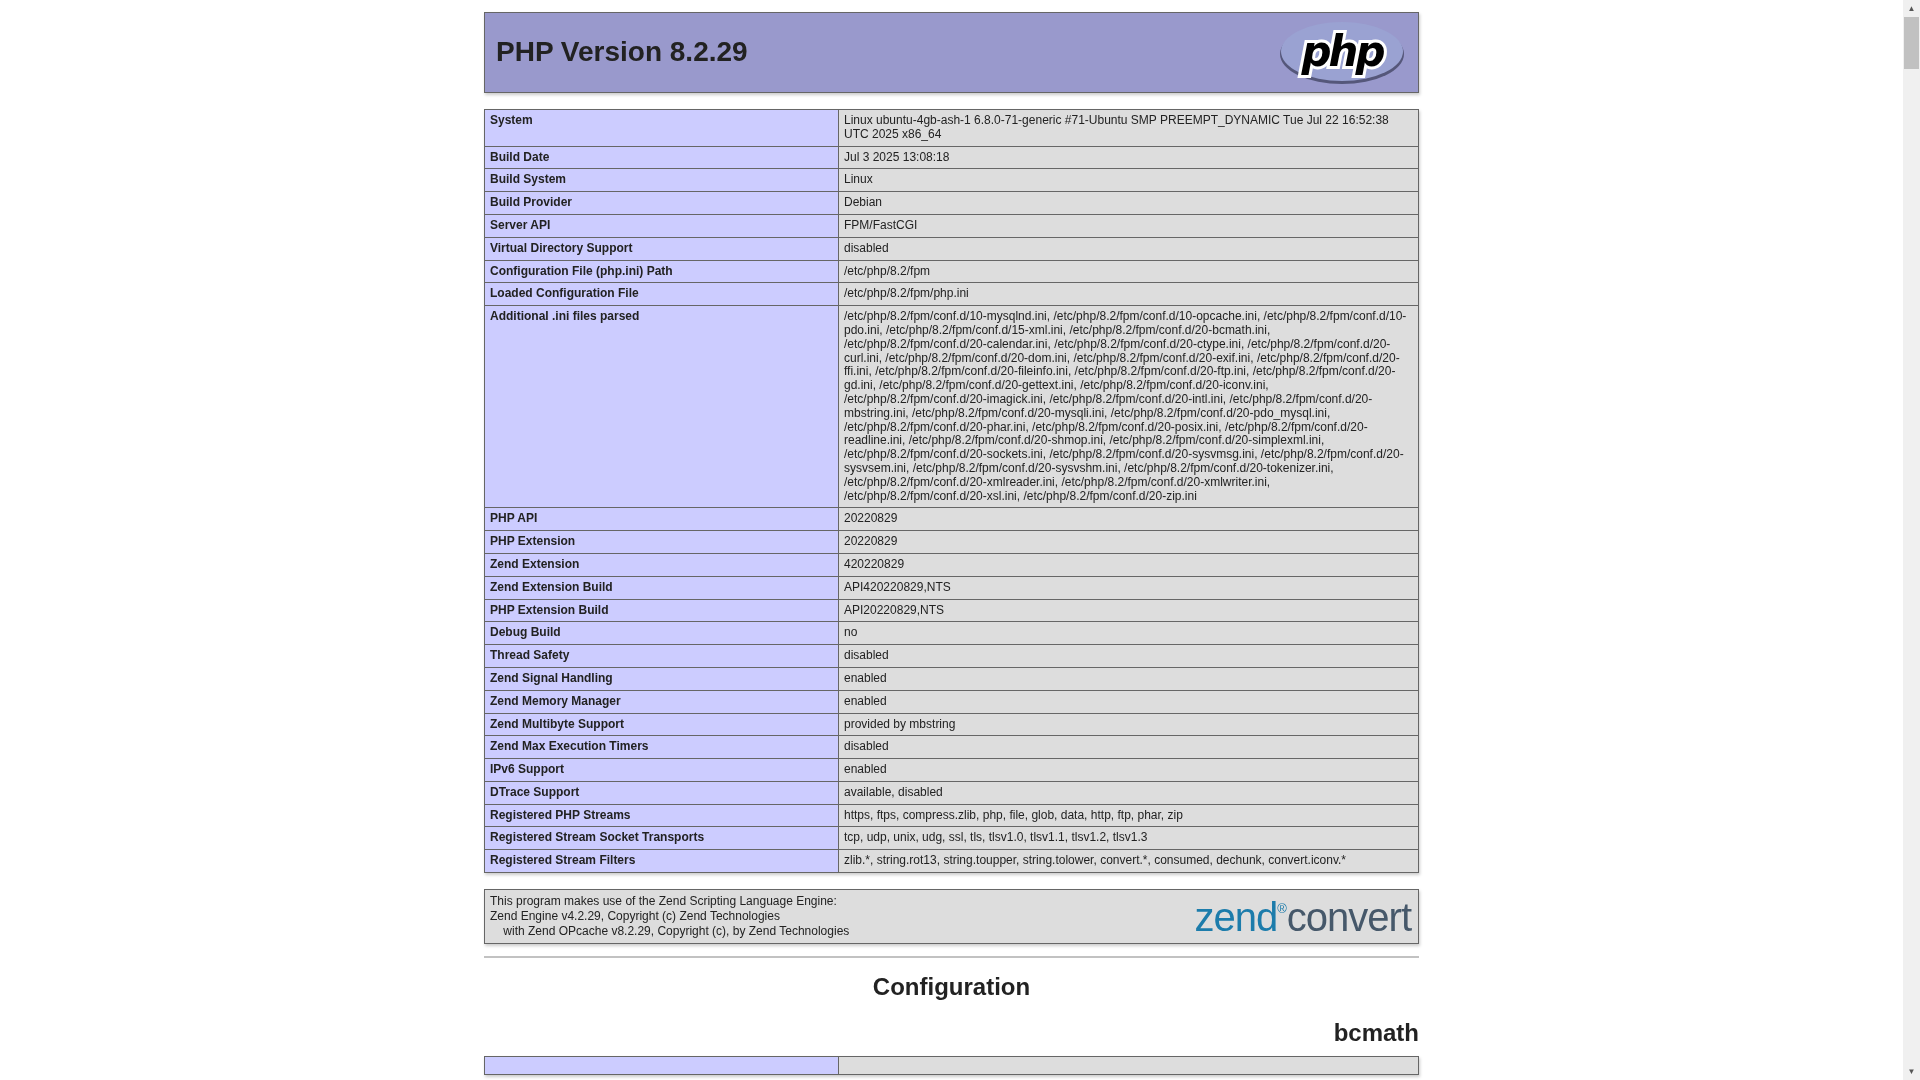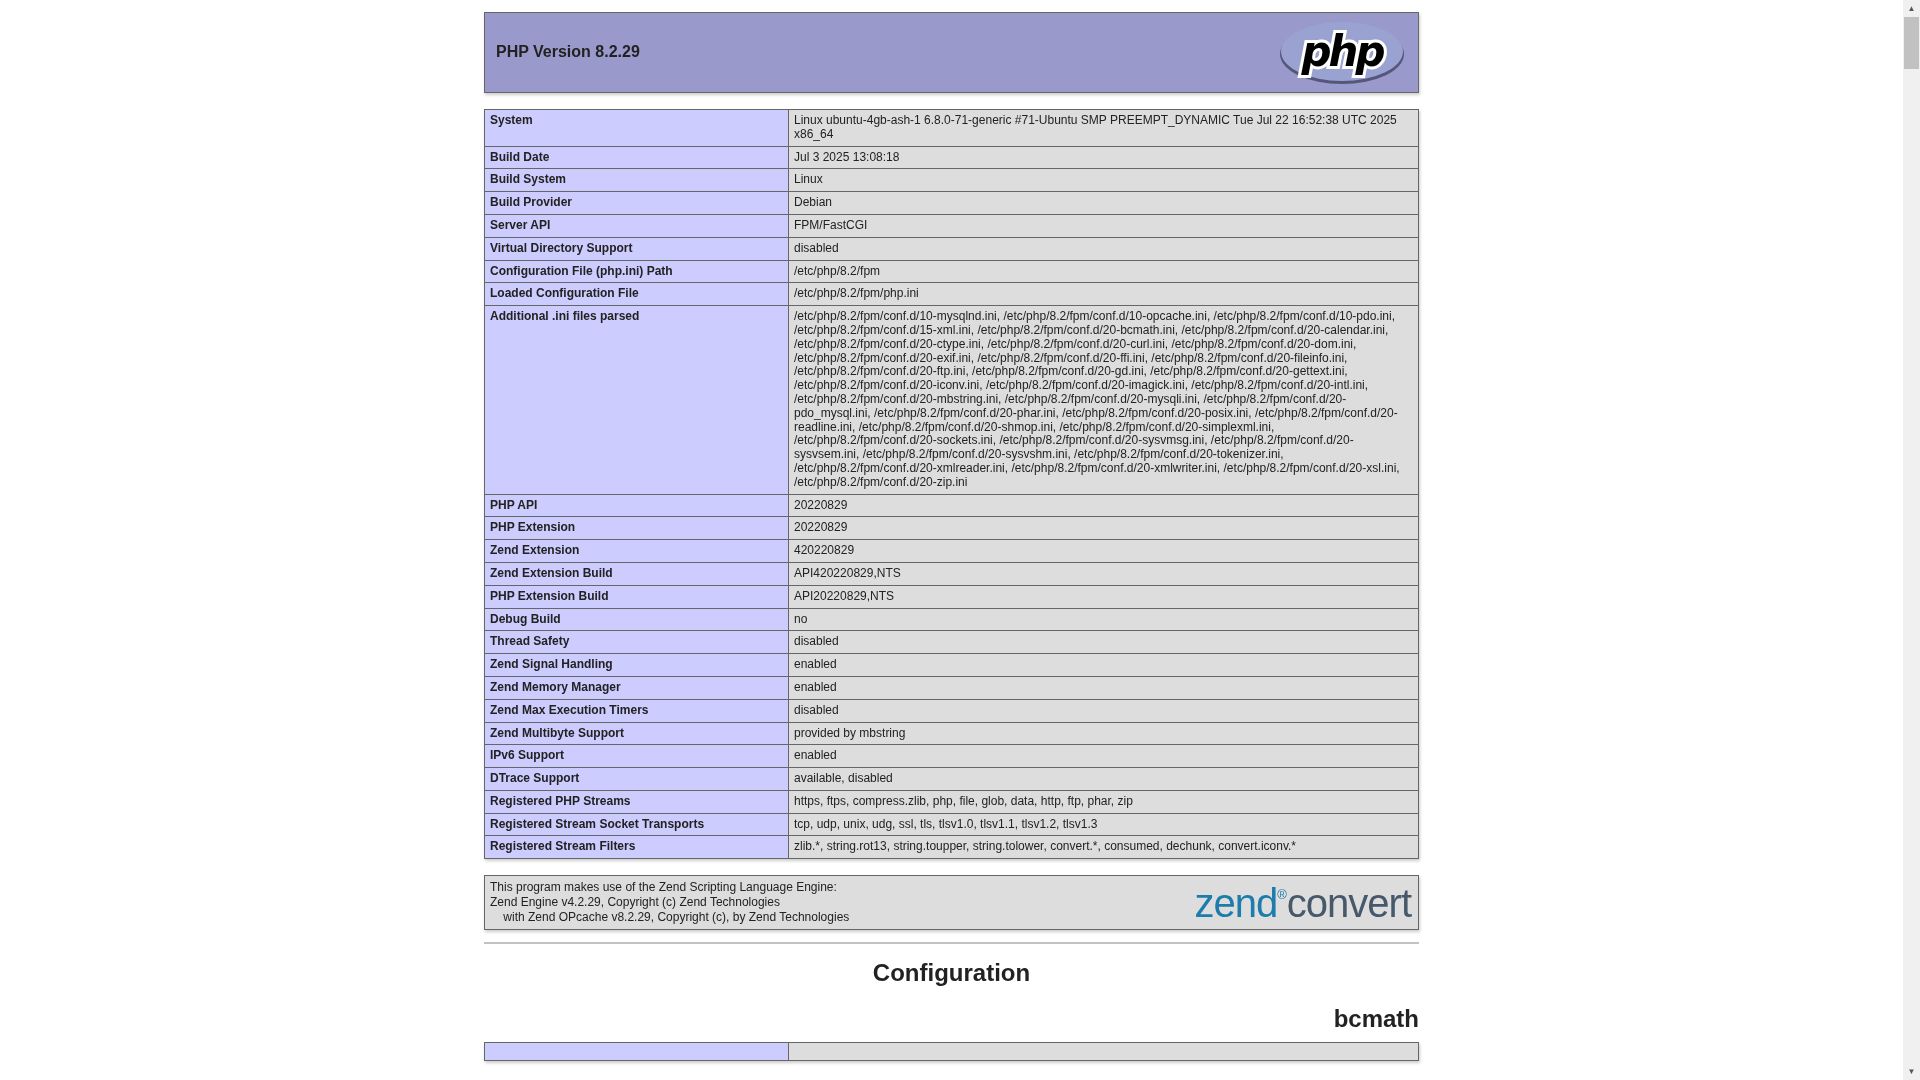--- a/index.html
+++ b/index.html
@@ -18,24 +18,24 @@
     background:#ffffff;color:var(--text);
     font-family:"Liberation Sans", sans-serif;
   }
   .viewport{position:relative;width:1920px;height:1080px;overflow:hidden;}
   .content-area{width:1903px;}
   .center{width:935px;margin:0 auto;padding-top:12px;text-align:center;}
   table{border-collapse:collapse;width:935px;box-shadow:1px 2px 3px #ccc;text-align:left;}
   td{border:1px solid var(--border);vertical-align:baseline;padding:4px 5px;font-size:12px;line-height:1.15;}
   tr.h td{background:var(--header-bg);border:1px solid var(--border);padding:4px 5px;}
   .hdr-inner{display:flex;align-items:center;}
-  h1.p{font-size:16px;margin:0;padding:6px;flex:1;font-weight:bold;color:#222;}
+  h1.p{font-size:28px;margin:0;padding:6px;flex:1;font-weight:bold;color:#222;}
   .php-logo{margin:2px 4px 2px 0;flex:0 0 auto;display:block;}
   .info-table{margin:16px auto;}
-  td.e{background:var(--label-bg);font-weight:bold;width:304px;}
+  td.e{background:var(--label-bg);font-weight:bold;width:354px;}
   td.v{background:var(--value-bg);word-wrap:break-word;}
   .zend-table{margin:16px auto 12px;}
   .zend-td{background:var(--value-bg);}
   .zend-flex{display:flex;align-items:center;}
   .zend-notice{white-space:pre-wrap;line-height:1.25;flex:1;}
   .zend-logo{flex:0 0 auto;font-size:40px;letter-spacing:-1px;line-height:1;margin:0 2px;white-space:nowrap;}
   .zend-word{color:var(--zend-blue);font-weight:normal;}
   .zend-reg{color:var(--zend-blue);font-size:13px;vertical-align:18px;letter-spacing:0;}
   .engine-word{color:var(--zend-slate);}
   hr.divider{border:0;border-top:2px solid #c2c2c2;margin:11px 0 0;width:935px;}
@@ -143,26 +143,26 @@
             </tr>
             <tr>
               <td class="e">Zend Signal Handling</td>
               <td class="v">enabled</td>
             </tr>
             <tr>
               <td class="e">Zend Memory Manager</td>
               <td class="v">enabled</td>
             </tr>
             <tr>
+              <td class="e">Zend Multibyte Support</td>
+              <td class="v">provided by mbstring</td>
+            </tr>
+            <tr>
               <td class="e">Zend Max Execution Timers</td>
               <td class="v">disabled</td>
-            </tr>
-            <tr>
-              <td class="e">Zend Multibyte Support</td>
-              <td class="v">provided by mbstring</td>
             </tr>
             <tr>
               <td class="e">IPv6 Support</td>
               <td class="v">enabled</td>
             </tr>
             <tr>
               <td class="e">DTrace Support</td>
               <td class="v">available, disabled</td>
             </tr>
             <tr>

